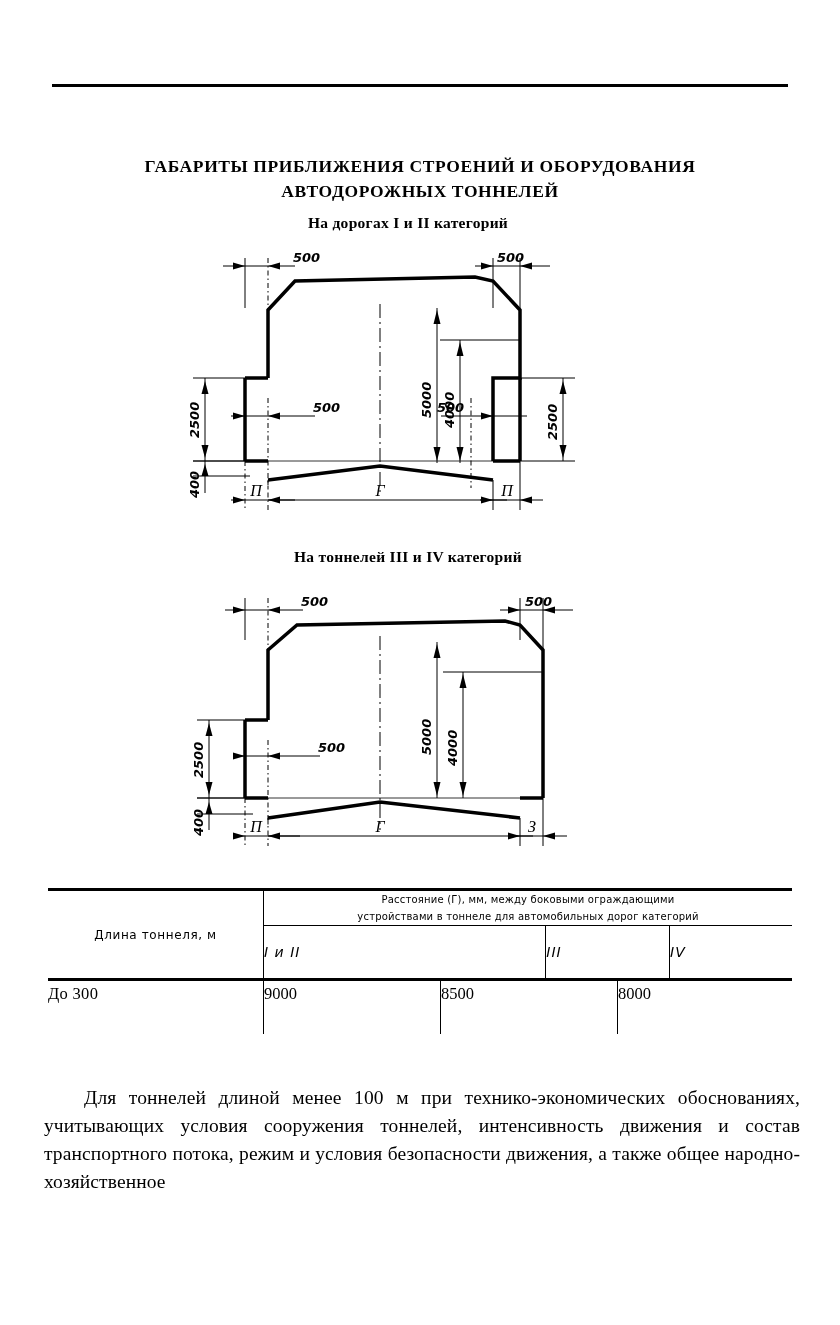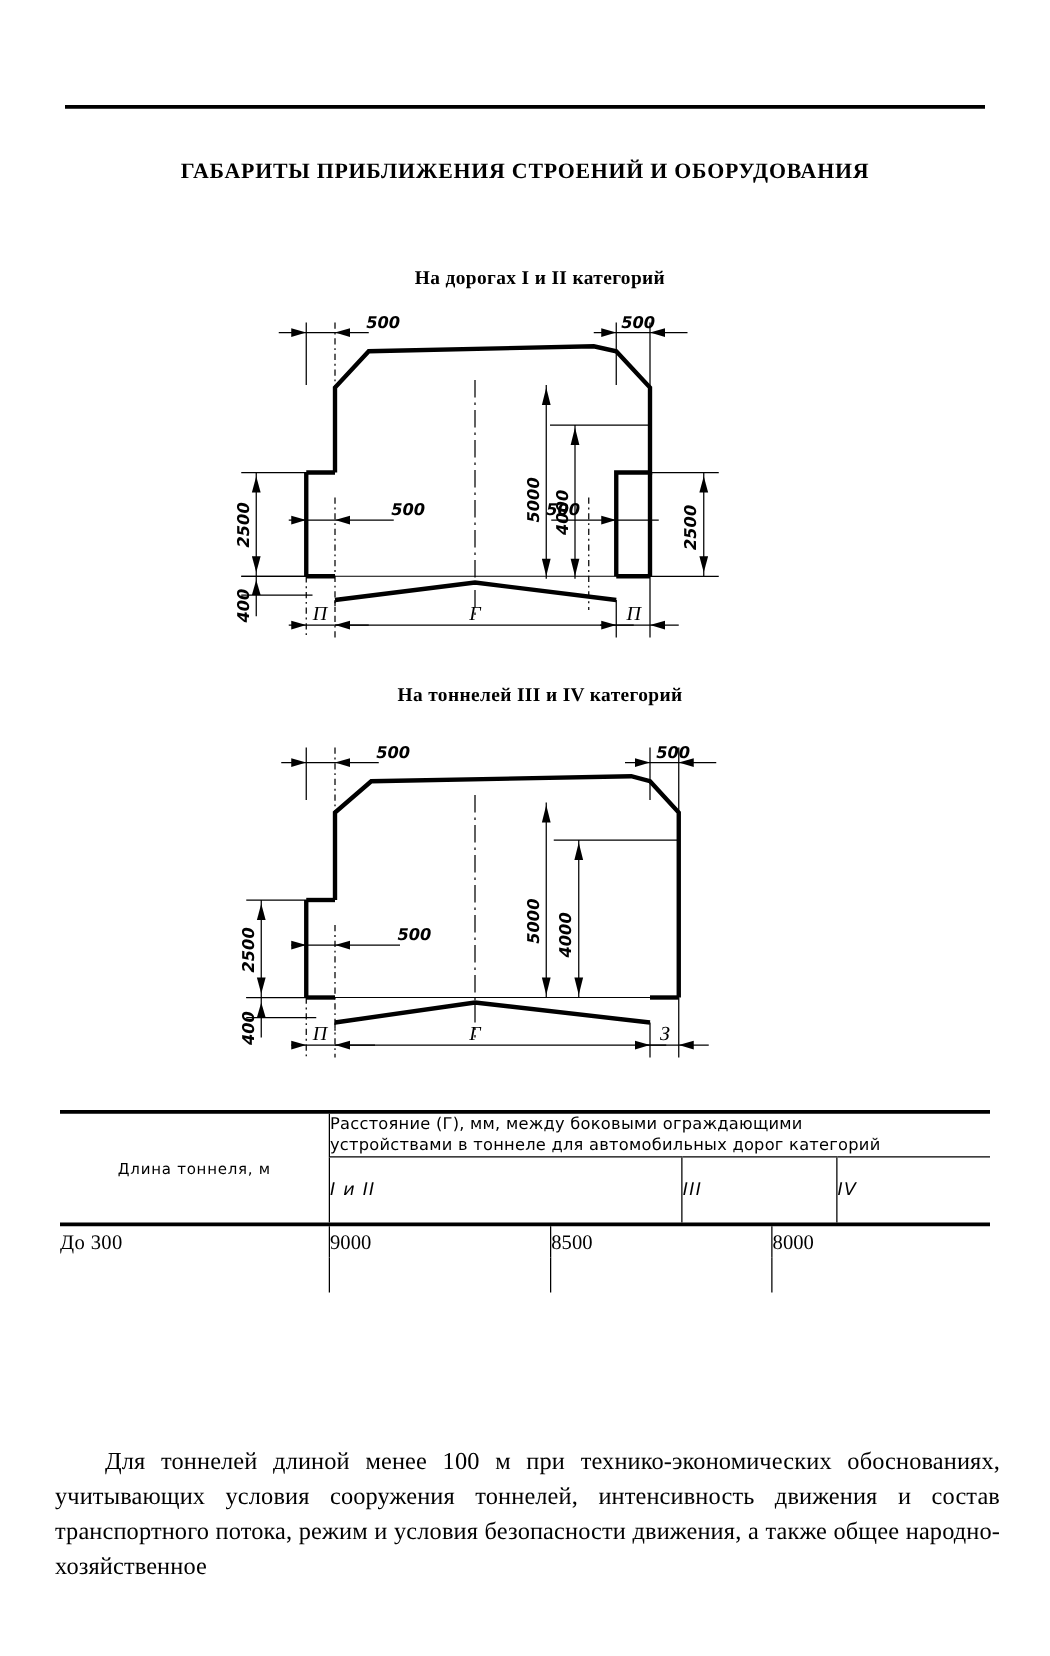--- a/index.html
+++ b/index.html
@@ -38,34 +38,34 @@
   #page-header .hdr-rule {
     margin-top: 4px;
     border-top: 3px solid #000;
     width: 736px;
   }
 
   
   #doc-title {
     position: absolute;
     left: 60px;
-    top: 124px;
+    top: 154px;
     width: 720px;
     text-align: center;
     font-family: "Liberation Serif", serif;
     font-weight: bold;
     font-size: 17.5px;
     line-height: 25px;
     letter-spacing: 0.6px;
   }
 
   .subtitle {
     position: absolute;
     width: 720px;
-    left: 72px;
+    left: 48px;
     text-align: center;
     font-family: "Liberation Serif", serif;
     font-weight: bold;
     font-size: 15.5px;
     letter-spacing: 0.3px;
   }
   #subtitle-1 { top: 214px; }
   #subtitle-2 { top: 548px; }
 
   
@@ -106,21 +106,22 @@
     height: 0;
     width: 744px;
   }
   .cell-stub {
     width: 215px;
     text-align: center;
     font-size: 12px;
     letter-spacing: 0.6px;
   }
   .cell-span {
-    font-size: 13px;
+    text-align: center;
+    font-size: 10px;
     line-height: 17px;
     letter-spacing: 0.2px;
     padding: 7px 10px 4px 10px;
   }
   .vdiv { border-left: 1.6px solid #000; }
   .catrow td {
     text-align: left;
     font-size: 14px;
     height: 52px;
     letter-spacing: 1px;
@@ -139,39 +140,40 @@
     text-align: left;
     padding-left: 24px;
     letter-spacing: 0.3px;
   }
   .tailrow td { height: 28px; }
 
   
   #body-paragraph {
     position: absolute;
     left: 44px;
-    top: 1156px;
+    top: 1084px;
     width: 756px;
     font-family: "Liberation Serif", serif;
     font-size: 19.5px;
     line-height: 28px;
     text-align: justify;
     text-indent: 40px;
     letter-spacing: 0.1px;
   }
 </style>
 </head>
 <body>
 
 <div id="page-header">
   <div class="hdr-rule"></div>
 </div>
 
 <div id="doc-title">
   <div>ГАБАРИТЫ ПРИБЛИЖЕНИЯ СТРОЕНИЙ И ОБОРУДОВАНИЯ</div>
+  <div>АВТОДОРОЖНЫХ ТОННЕЛЕЙ</div>
 </div>
 
 <div class="subtitle" id="subtitle-1">На дорогах I и II категорий</div>
 
 <div class="figure" id="figure-1">
 <svg width="470" height="270" viewBox="0 0 470 270">
   <g fill="none" stroke="#000" stroke-width="1">
 
     <line x1="70" y1="10" x2="70" y2="60"></line>
     <line x1="93" y1="10" x2="93" y2="62" stroke-dasharray="5,3,1.5,3"></line>

